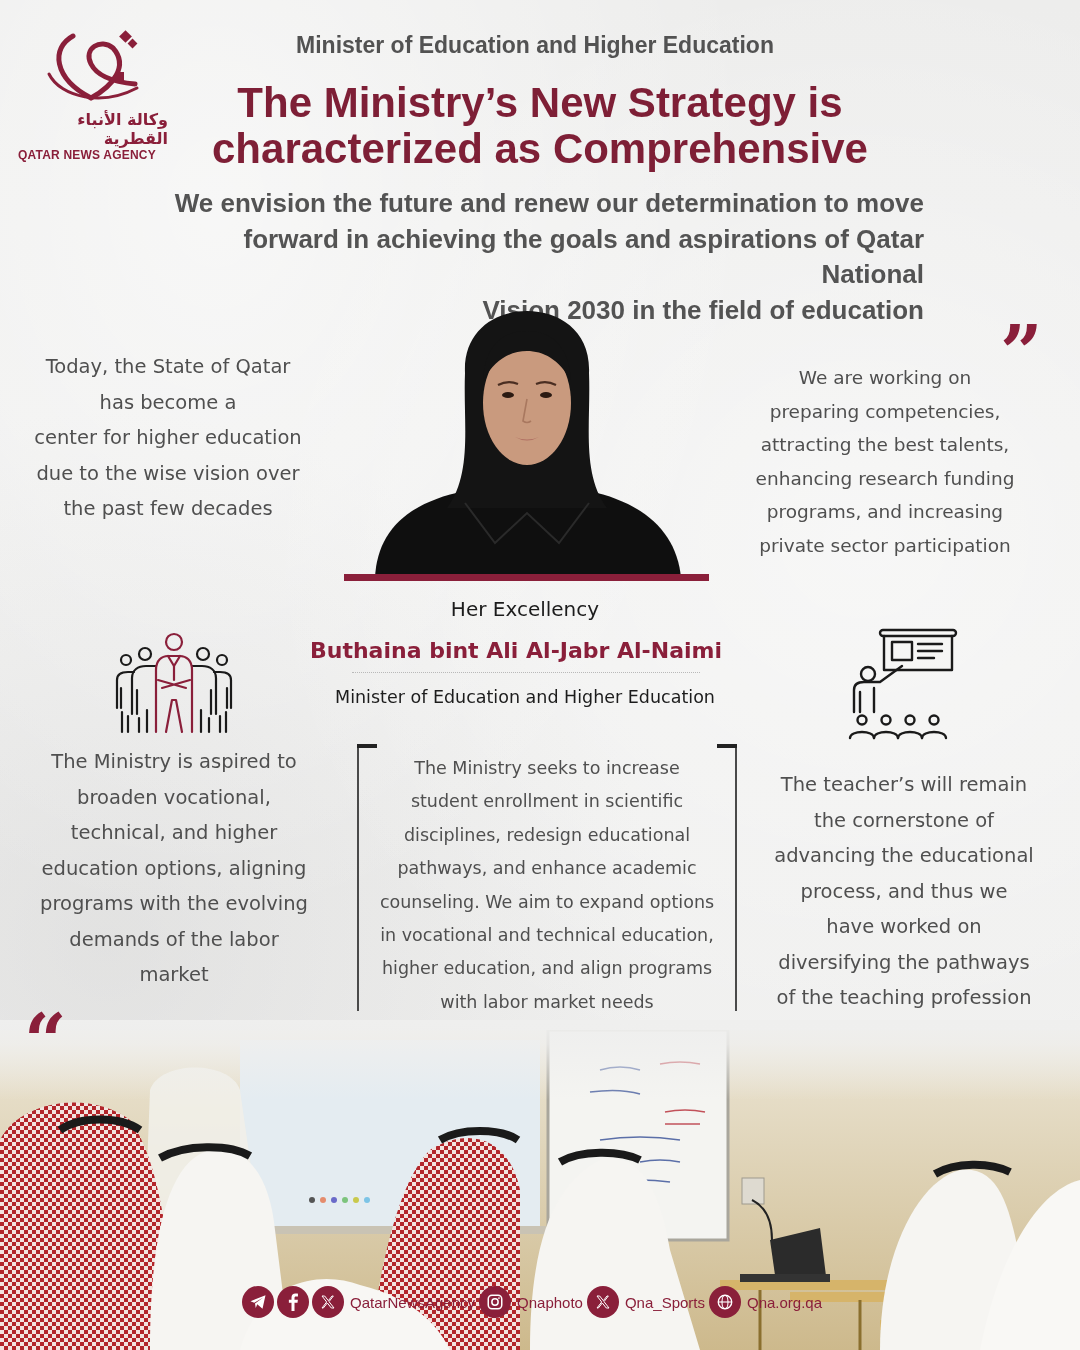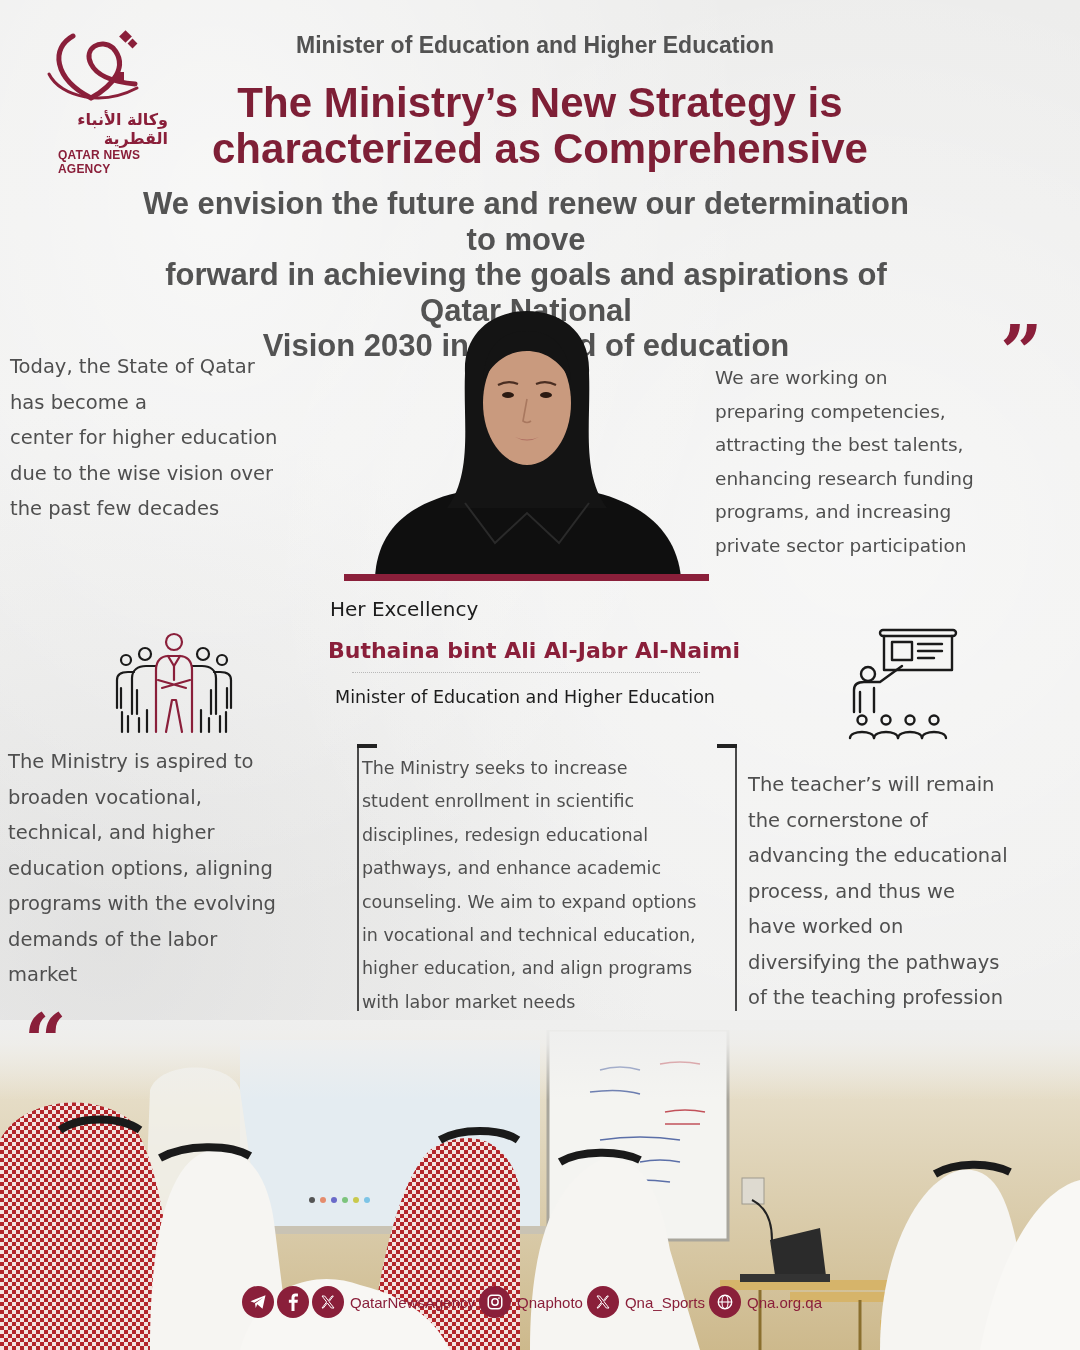--- a/index.html
+++ b/index.html
@@ -14,50 +14,50 @@
       radial-gradient(ellipse at 10% 70%, rgba(200,200,200,0.35) 0%, rgba(200,200,200,0) 40%),
       linear-gradient(180deg, #ededec 0%, #f0f0ef 50%, #efefee 100%);
     color: #4a4a4a;
   }
   .abs { position: absolute; }
 
   
   .logo { left: 18px; top: 26px; width: 150px; height: 130px; }
   .logo svg { display: block; margin: 0 auto; }
   .logo .ar { font-family: "DejaVu Sans", sans-serif; font-size: 16px; font-weight: bold; color: #8a1f3a; margin-top: 2px; direction: rtl; }
-  .logo .en { font-family: "Liberation Sans", sans-serif; font-size: 12px; font-weight: bold; color: #8a1f3a; letter-spacing: 0.2px; margin-left: 40px; }
+  .logo .en { font-family: "Liberation Sans", sans-serif; font-size: 12px; font-weight: bold; color: #8a1f3a; letter-spacing: 0.2px; }
 
   
   .kicker { left: 200px; width: 670px; top: 32px; text-align: center;
     font-family: "Liberation Sans", sans-serif; font-weight: bold; font-size: 23px; color: #525252; }
   .title { left: 180px; width: 720px; top: 80px; text-align: center;
     font-family: "Liberation Sans", sans-serif; font-weight: bold; font-size: 42px; line-height: 46px; color: #7e1f36; }
-  .intro { left: 136px; width: 780px; top: 186px; text-align: center;
-    font-family: "Liberation Sans", sans-serif; font-weight: bold; font-size: 31px; line-height: 35.5px; color: #535353; }
-
-  
-  .para { font-family: "DejaVu Sans", sans-serif; color: #4f4f4f; }
+  .intro { left: 144px; width: 780px; top: 186px; text-align: right;
+    font-family: "Liberation Sans", sans-serif; font-weight: bold; font-size: 26px; line-height: 35.5px; color: #535353; }
+
+  
+  .para { text-align: center; font-family: "DejaVu Sans", sans-serif; color: #4f4f4f; }
   .p-left-top { left: 10px; width: 316px; top: 349px; font-size: 19.5px; line-height: 35.5px; }
   .p-right-top { left: 715px; width: 340px; top: 361px; font-size: 18.5px; line-height: 33.5px; }
   .p-left-bot { left: 8px; width: 332px; top: 744px; font-size: 19.5px; line-height: 35.5px; }
   .p-right-bot { left: 748px; width: 312px; top: 751px; font-size: 19.5px; line-height: 35.5px; margin-top: 16px; }
   .p-center { left: 362px; width: 370px; top: 752px; font-size: 17.5px; line-height: 33.4px; }
 
   
   .quote { font-family: "DejaVu Serif", serif; font-weight: bold; color: #8a1f3a; line-height: 1; }
   .quote-close { left: 1000px; top: 316px; font-size: 74px; }
   .quote-open { left: 24px; top: 1004px; font-size: 74px; z-index: 5; }
 
   
   .portrait { left: 345px; top: 303px; width: 364px; height: 275px; overflow: hidden; }
   .portrait-bar { left: 344px; top: 574px; width: 365px; height: 7px; background: #8a1f3a; }
 
   
-  .honorific { left: 330px; width: 390px; top: 597px; text-align: left; font-size: 20px; color: #1c1c1c; font-family: "DejaVu Sans", sans-serif; }
-  .name { left: 310px; width: 430px; top: 638px; text-align: right; font-size: 22px; font-weight: bold; color: #8a1f3a; font-family: "DejaVu Sans", sans-serif; }
+  .honorific { left: 330px; width: 390px; top: 597px; text-align: center; font-size: 20px; color: #1c1c1c; font-family: "DejaVu Sans", sans-serif; }
+  .name { left: 310px; width: 430px; top: 638px; text-align: left; font-size: 22px; font-weight: bold; color: #8a1f3a; font-family: "DejaVu Sans", sans-serif; }
   .name-sep { left: 352px; top: 672px; width: 348px; border-top: 1px dotted #b9b9b9; }
   .role { left: 310px; width: 430px; top: 687px; text-align: center; font-size: 17.5px; color: #1c1c1c; font-family: "DejaVu Sans", sans-serif; }
 
   
   .bracket-l { left: 357px; top: 746px; width: 2px; height: 265px; background: #4a4a4a; }
   .bracket-lt { left: 357px; top: 744px; width: 20px; height: 4px; background: #222; }
   .bracket-r { left: 735px; top: 746px; width: 2px; height: 265px; background: #4a4a4a; }
   .bracket-rt { left: 717px; top: 744px; width: 20px; height: 4px; background: #222; }
 
   

